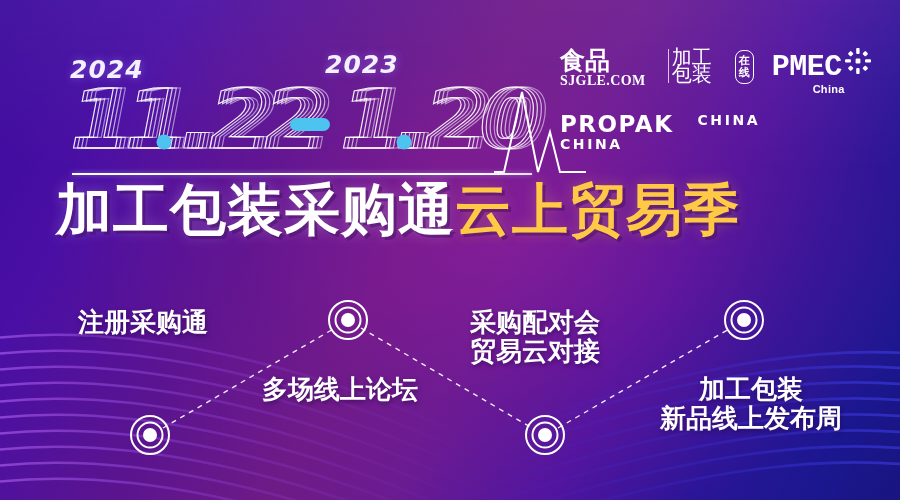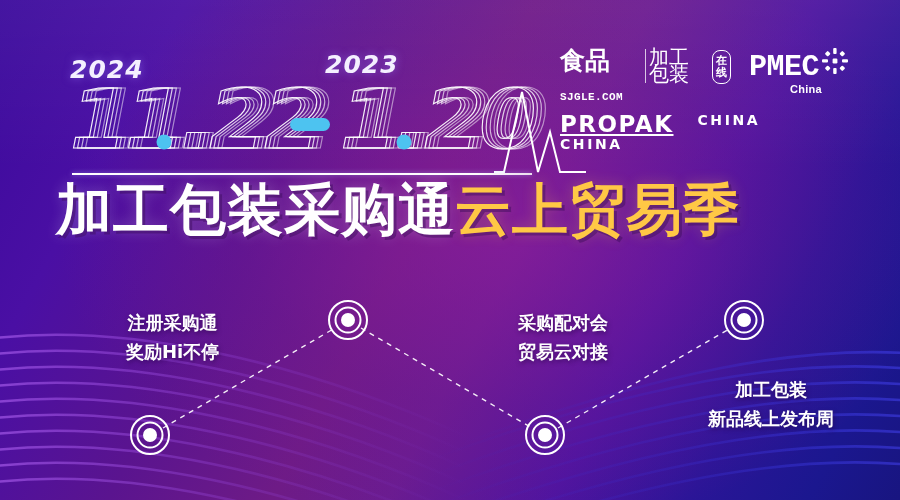--- a/index.html
+++ b/index.html
@@ -65,23 +65,23 @@
 
   
   .sjgle{display:flex;align-items:flex-start;gap:20px;}
   .sjgle-left{display:flex;flex-direction:column;}
   .sj-cn{
     font-family:"DejaVu Sans","Liberation Sans",sans-serif;
     font-weight:bold;font-size:25px;line-height:26px;
     color:#ffffff;letter-spacing:0px;
   }
   .sj-url{
-    font-family:Liberation Mono, monospace;
-    font-weight:bold;font-size:11px;line-height:11px;
-    color:#ffffff;letter-spacing:.4px;margin-top:18px;
+    font-family:Liberation Serif, serif;
+    font-weight:bold;font-size:14px;line-height:11px;
+    color:#ffffff;letter-spacing:.4px;margin-top:1px;
   }
   .sj-mid{
     display:flex;flex-direction:column;
     margin-left:2px;margin-top:1px;
     border-left:1px solid rgba(255,255,255,.75);
     padding-left:3px;
   }
   .sj-mid span{
     font-family:"DejaVu Sans","Liberation Sans",sans-serif;
     font-weight:normal;font-size:20px;line-height:17px;color:#fff;
@@ -111,21 +111,21 @@
     font-family:"Liberation Sans",sans-serif;
     font-weight:bold;font-size:11px;color:#ffffff;
     align-self:flex-end;margin-right:26px;margin-top:1px;letter-spacing:.3px;
   }
 
   .logo-row-2{display:flex;gap:24px;margin-top:6px;}
   .brand{display:flex;flex-direction:column;}
   .brand-main{
     font-family:"DejaVu Sans","Liberation Sans",sans-serif;
     font-weight:bold;font-size:23px;line-height:24px;
-    color:#ffffff;letter-spacing:1.5px;text-decoration:underline;
+    color:#ffffff;letter-spacing:1.5px;
   }
   .brand-sub{
     font-family:"DejaVu Sans","Liberation Sans",sans-serif;
     font-weight:bold;font-size:14px;line-height:15px;
     color:#ffffff;letter-spacing:2.6px;margin-top:1px;
   }
 
   
   .headline{
     position:absolute;left:56px;top:178px;
@@ -151,25 +151,24 @@
   
   .network{position:absolute;left:0;top:275px;width:900px;height:225px;}
   .network svg{display:block;}
 
   .feature{
     position:absolute;
     text-align:center;
     color:#ffffff;
     font-family:"DejaVu Sans","Liberation Sans",sans-serif;
     font-weight:bold;
-    font-size:18px;
+    font-size:26px;
     line-height:29px;
     text-shadow:1px 2px 4px rgba(40,5,70,.6);
     white-space:nowrap;
-    margin-left:48px;
   }
   .feature div{display:block;}
   .f1{left:78px;top:308px;}
   .f2{left:262px;top:375px;}
   .f3{left:470px;top:308px;}
   .f4{left:660px;top:375px;}
 </style>
 </head>
 <body>
 
@@ -345,23 +344,23 @@
       <g>
         <circle cx="744" cy="45" r="19" fill="none" stroke="#ffffff" stroke-width="2"></circle>
         <circle cx="744" cy="45" r="12.5" fill="none" stroke="#ffffff" stroke-width="2"></circle>
         <circle cx="744" cy="45" r="7" fill="#ffffff"></circle>
       </g>
     </svg>
   </div>
 
   <div class="feature f1">
     <div>注册采购通</div>
-    <div>奖励Hi不停</div>
   </div>
   <div class="feature f2">
+    <div>多场线上论坛</div>
   </div>
   <div class="feature f4">
     <div>加工包装</div>
     <div>新品线上发布周</div>
   </div>
   <div class="feature f3">
     <div>采购配对会</div>
     <div>贸易云对接</div>
   </div>
 

